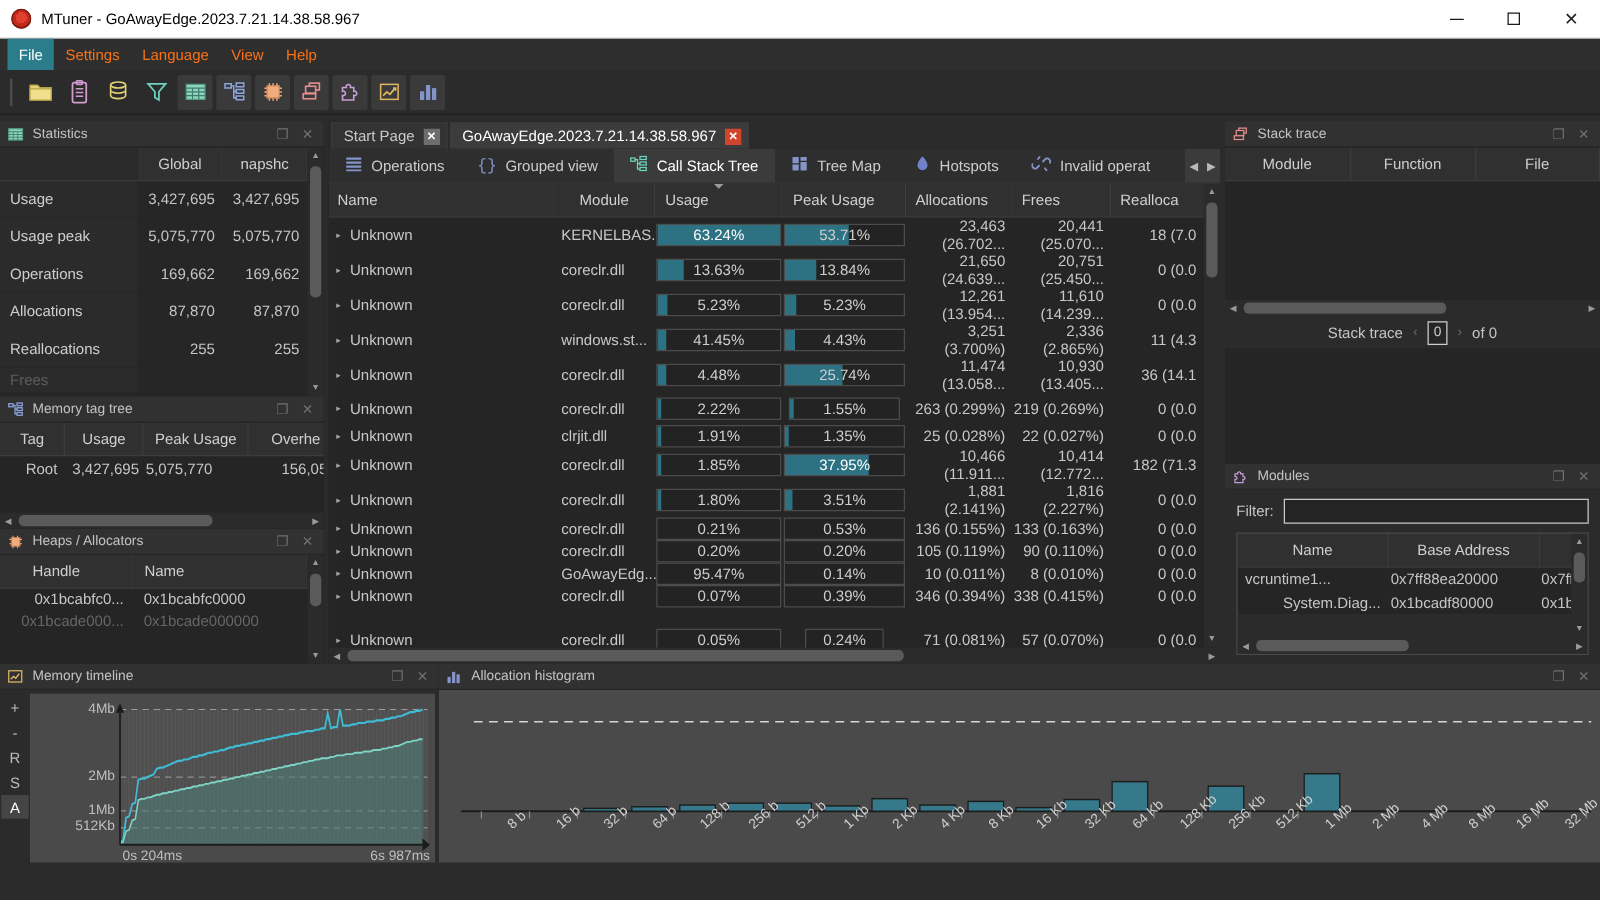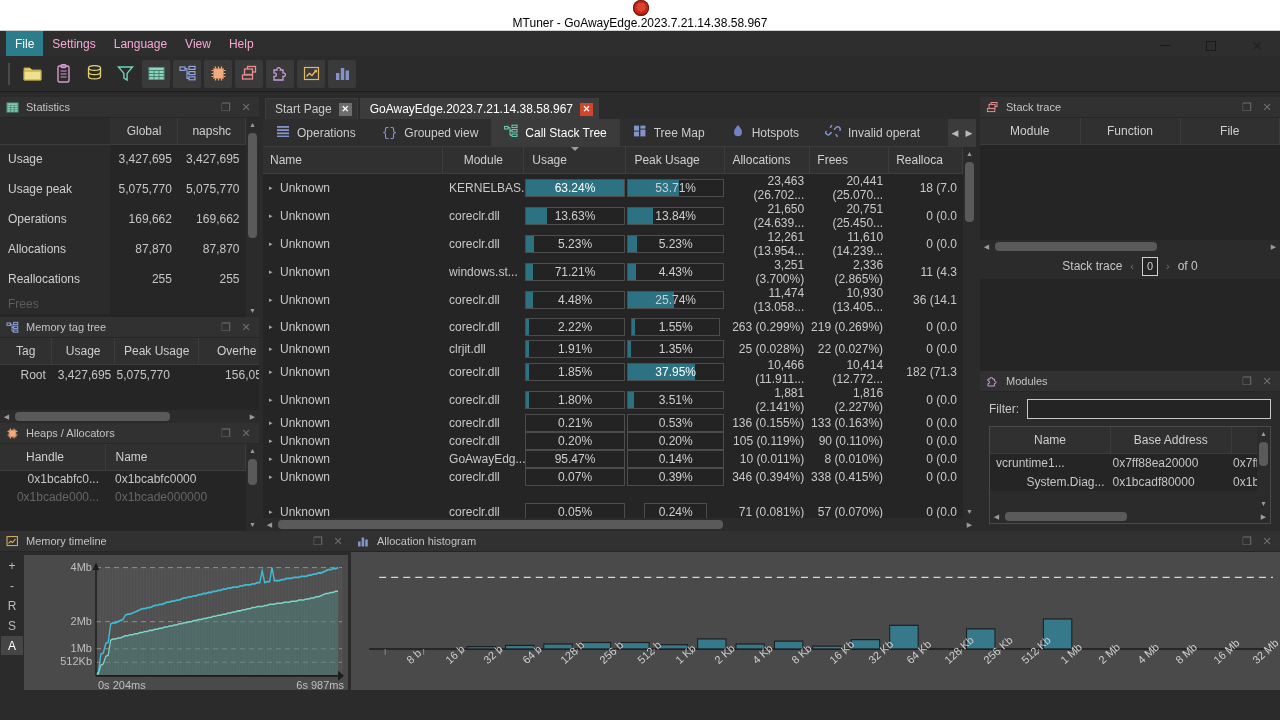--- a/index.html
+++ b/index.html
@@ -9,21 +9,20 @@
     font-size: 12px;
     background: #2b2b2b;
     color: #c8c8c8;
     -webkit-font-smoothing: antialiased;
   }
   
   #titlebar {
     height: 31px; background:#ffffff; color:#000000;
     display:flex; align-items:center;
     border-bottom:1px solid #d0d0d0;
-    flex-direction:column;
   }
   #titlebar .app-icon {
     width:16px;height:16px;margin-left:9px;margin-right:8px;
     border-radius:50%;
     background: radial-gradient(circle at 50% 45%, #e04030 0 38%, #c02a1a 38% 60%, #8d1c10 60% 100%);
     box-shadow: inset 0 0 0 1px #7c1a0e;
     position:relative;flex:none;
   }
   #titlebar .title-text { font-size:12px; }
   #titlebar .winbtns { margin-left:auto; display:flex; height:31px; }
@@ -34,21 +33,21 @@
   .wb-min { width:11px;height:1px;background:#1a1a1a;display:block; }
   .wb-max { width:10px;height:10px;border:1px solid #1a1a1a;display:block; }
   .wb-cl  { font-size:14px;line-height:1; }
 
   
   #menubar {
     height:25px; background:#2e2e2e; display:flex; align-items:stretch;
     padding-left:6px;
   }
   .menu-item {
-    padding:0 9px; display:flex;align-items:center; font-size:12px; color:#f9a8d4;
+    padding:0 9px; display:flex;align-items:center; font-size:12px; color:#f97316;
   }
   .menu-item.active { background:#2b7d8c; color:#ffffff; }
 
   
   #toolbar {
     height:36px; background:#2b2b2b; display:flex; align-items:center;
     padding-left:6px; border-bottom:1px solid #1f1f1f; gap:3px;
   }
   .tb-sep { width:2px;height:22px;background:#4a4a4a;margin:0 5px 0 2px; }
   .tb-btn {
@@ -748,21 +747,21 @@
                   <col style="width:78px">
                   <col style="width:73px">
                 </colgroup>
                 <tbody>
                   <tr>
                     <td class="c-name" style=""><span class="twisty">▸</span>Unknown</td>
                     <td class="c-mod" style="">windows.st...</td>
                     <td style="padding:0">
                       <div class="barcell">
         <div class="fill" style="width:7.6%"></div>
-        <div class="lbl " style="">71.21%</div>
+        <div class="lbl " style="">41.45%</div>
       </div>
                     </td>
                     <td style="padding:0">
                       <div class="barcell">
         <div class="fill" style="width:8.2%"></div>
         <div class="lbl " style="">4.43%</div>
       </div>
                     </td>
                     <td class="c-num" style="">3,251 (3.700%)</td>
                     <td class="c-num" style="">2,336 (2.865%)</td>

